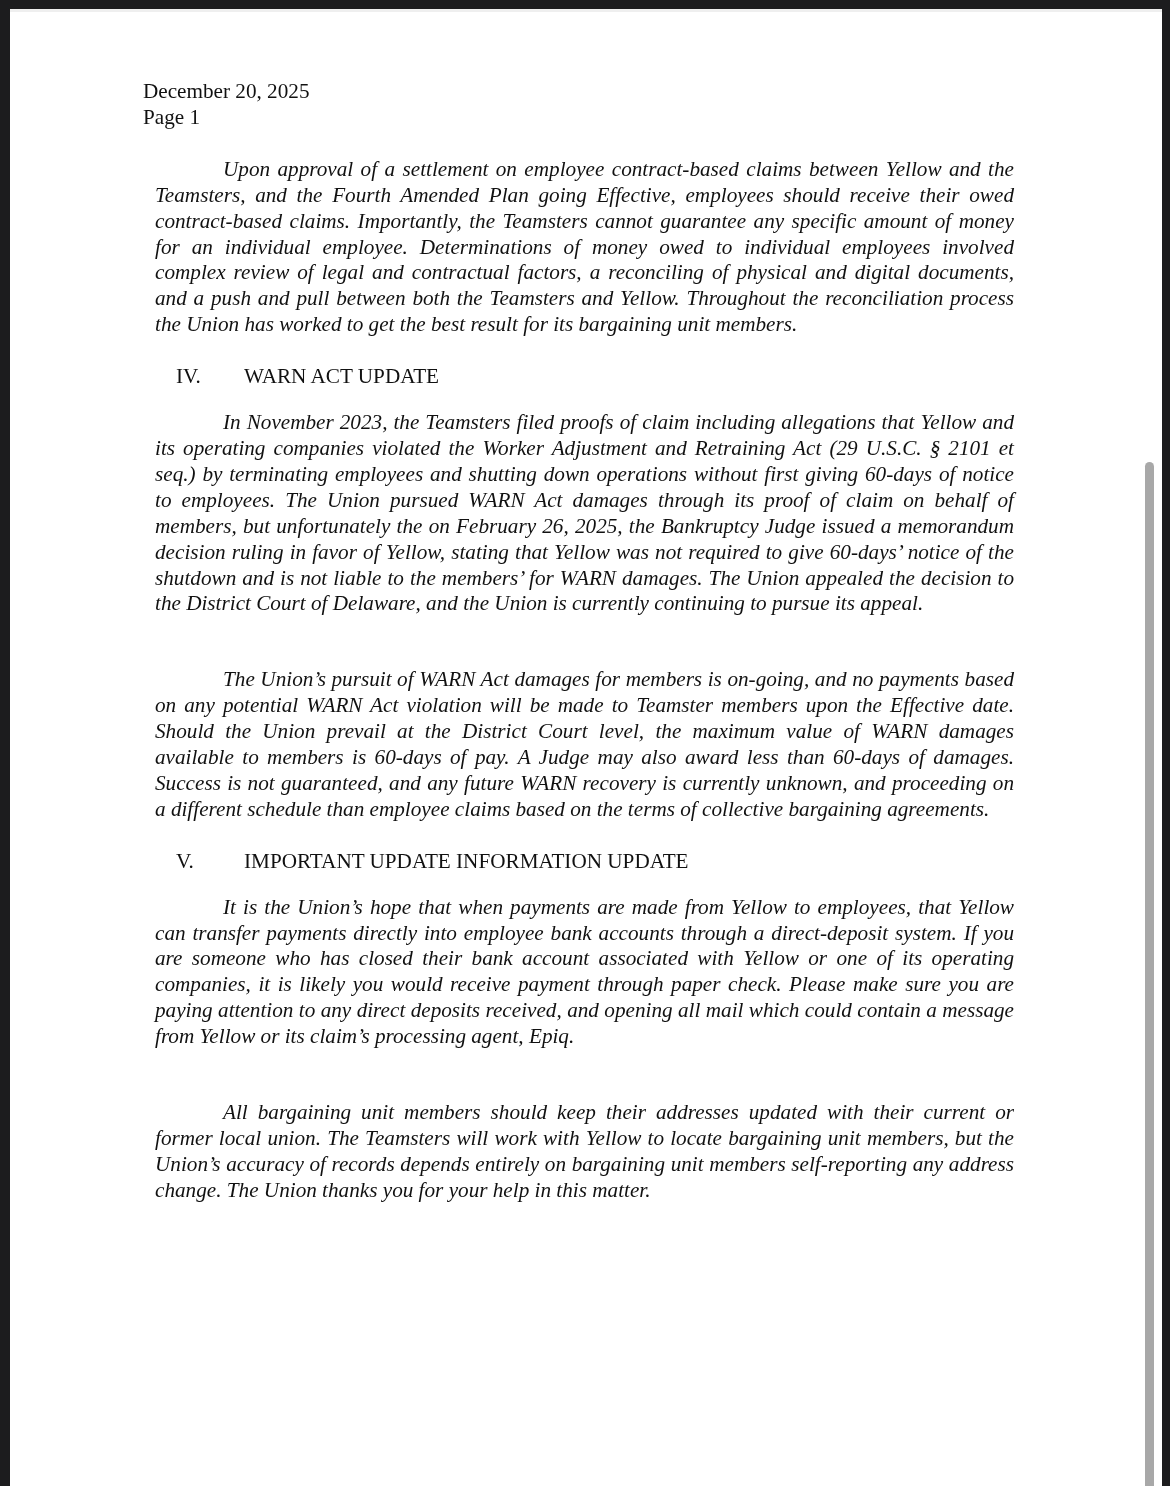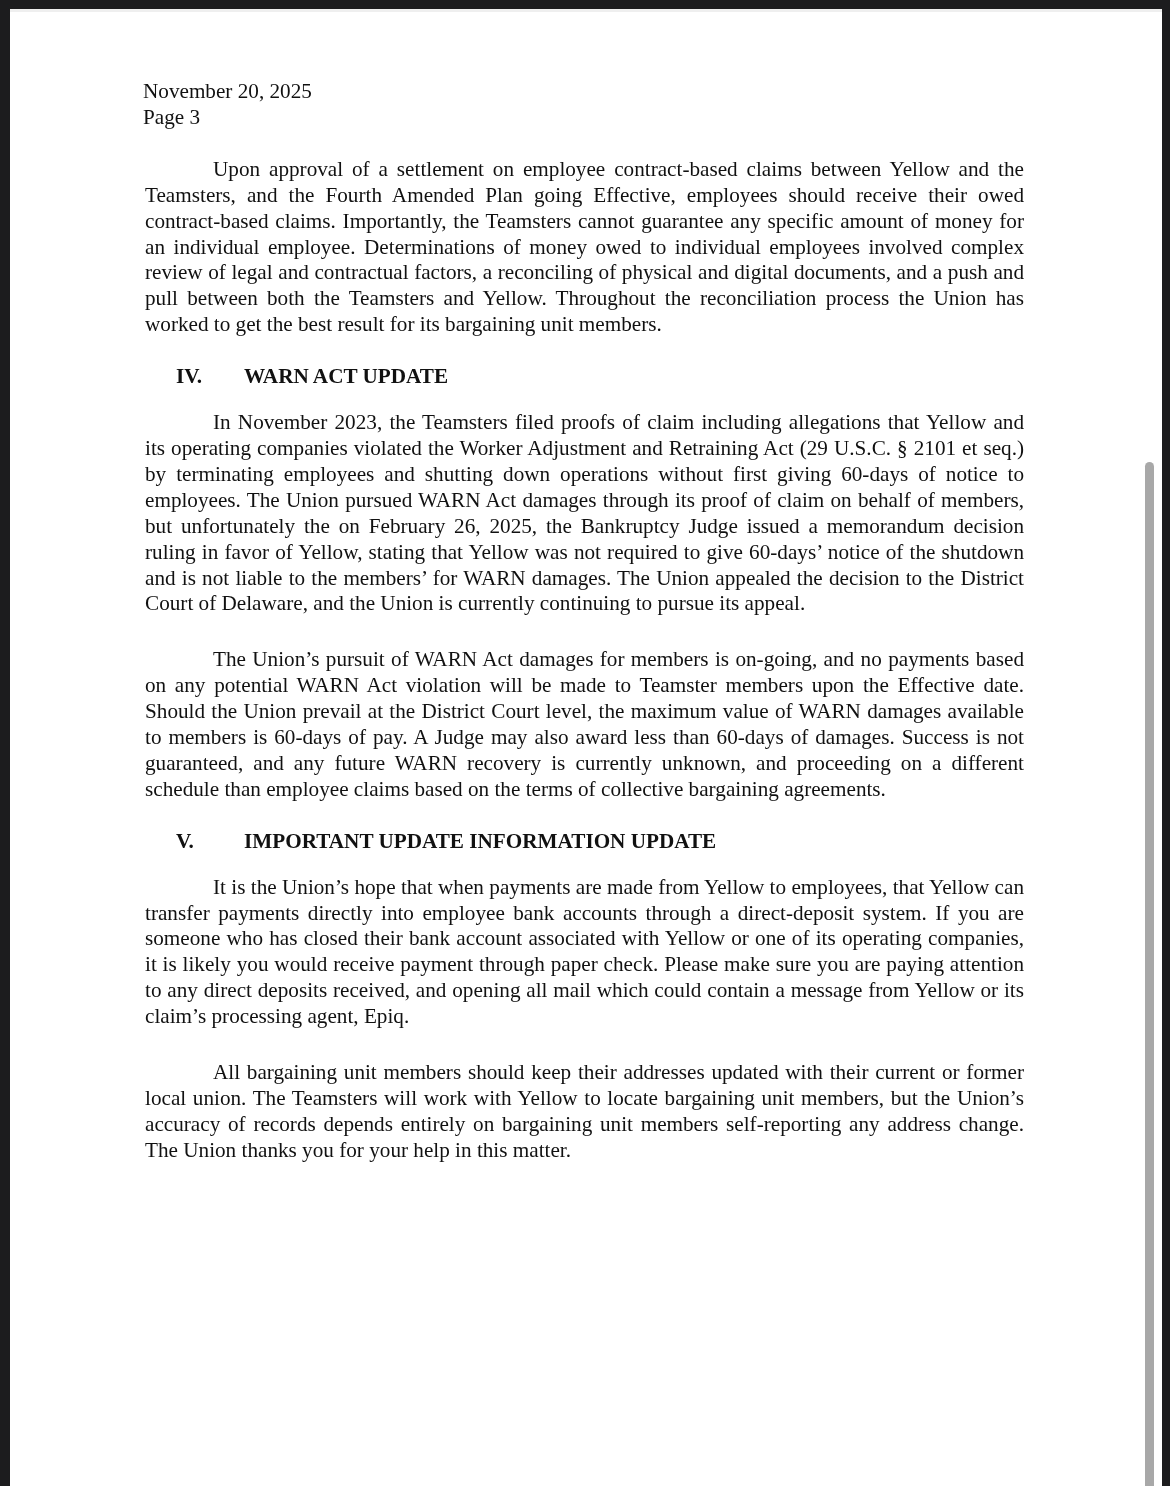--- a/index.html
+++ b/index.html
@@ -25,27 +25,28 @@
   .content {
     position: absolute;
     left: 133px; top: 67px;
     width: 883px;
     color: #111;
     font-size: 21.2px;
     line-height: 25.9px;
   }
   .header-line { display: block; white-space: nowrap; }
   .para {
-    margin: 2px;
+    margin: 12px;
     text-align: justify;
     text-indent: 68px;
+    font-style: italic;
   }
   .p1 { margin-top: 26px; }
   .heading {
-    font-weight: bold;
+    font-weight: normal;
     margin: 26px 0 20px 0;
     padding-left: 33px;
     display: flex;
     white-space: nowrap;
   }
   .heading .num { width: 68px; display: inline-block; }
   .gap { height: 26px; }
   .scrollbar {
     position: absolute;
     right: 8px; top: 450px;
@@ -53,22 +54,22 @@
     background: #a8a8a8;
     border-radius: 5px 5px 0 0;
   }
 </style>
 </head>
 <body>
 
 <div class="viewer">
   <div class="page">
     <div class="content">
-      <span class="header-line">November 20, 2025</span>
-      <span class="header-line">Page 3</span>
+      <span class="header-line">December 20, 2025</span>
+      <span class="header-line">Page 1</span>
 
       <p class="para p1">Upon approval of a settlement on employee contract-based claims between Yellow and the Teamsters, and the Fourth Amended Plan going Effective, employees should receive their owed contract-based claims. Importantly, the Teamsters cannot guarantee any specific amount of money for an individual employee. Determinations of money owed to individual employees involved complex review of legal and contractual factors, a reconciling of physical and digital documents, and a push and pull between both the Teamsters and Yellow. Throughout the reconciliation process the Union has worked to get the best result for its bargaining unit members.</p>
 
       <div class="heading">
         <span class="num">IV.</span>
         <span>WARN ACT UPDATE</span>
       </div>
       <p class="para">In November 2023, the Teamsters filed proofs of claim including allegations that Yellow and its operating companies violated the Worker Adjustment and Retraining Act (29 U.S.C. § 2101 et seq.) by terminating employees and shutting down operations without first giving 60-days of notice to employees. The Union pursued WARN Act damages through its proof of claim on behalf of members, but unfortunately the on February 26, 2025, the Bankruptcy Judge issued a memorandum decision ruling in favor of Yellow, stating that Yellow was not required to give 60-days’ notice of the shutdown and is not liable to the members’ for WARN damages. The Union appealed the decision to the District Court of Delaware, and the Union is currently continuing to pursue its appeal.</p>
       <div class="gap"></div>
       <p class="para">The Union’s pursuit of WARN Act damages for members is on-going, and no payments based on any potential WARN Act violation will be made to Teamster members upon the Effective date. Should the Union prevail at the District Court level, the maximum value of WARN damages available to members is 60-days of pay. A Judge may also award less than 60-days of damages. Success is not guaranteed, and any future WARN recovery is currently unknown, and proceeding on a different schedule than employee claims based on the terms of collective bargaining agreements.</p>

